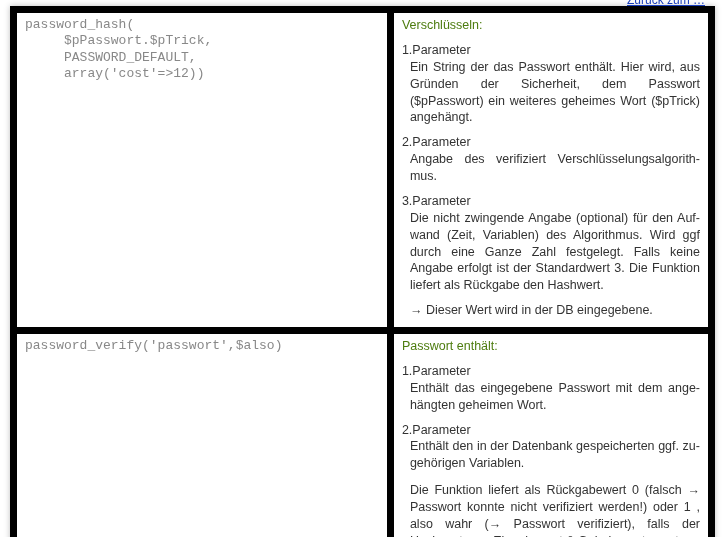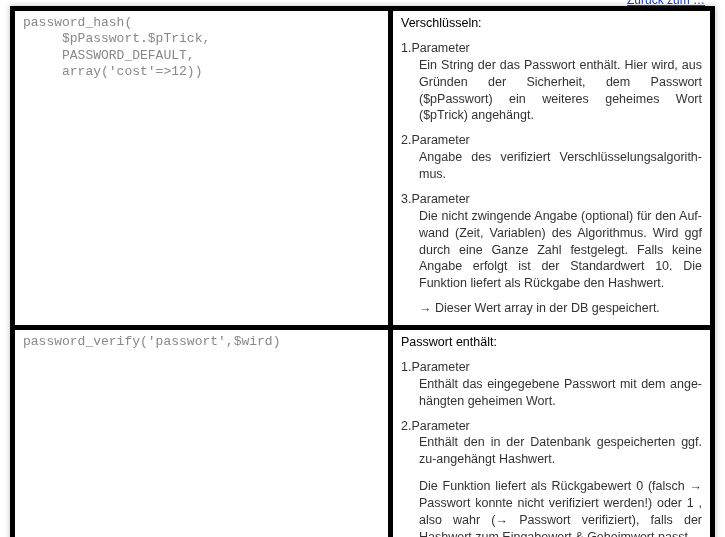--- a/index.html
+++ b/index.html
@@ -38,49 +38,49 @@
     overflow: hidden;
     height: 9px;
     line-height: 0px;
   }
   table.doc {
     border-collapse: collapse;
     width: 100%;
     table-layout: fixed;
   }
   table.doc td {
-    border: 5px solid #000000;
+    border: 7px solid #000000;
     vertical-align: top;
     padding: 4px 8px 6px 8px;
   }
   col.codecol { width: 54%; }
   col.desccol { width: 46%; }
   .code {
     font-family: "Courier New", monospace;
     font-size: 13px;
     color: #888;
     white-space: pre;
     line-height: 1.25;
   }
   .desc {
     color: #333;
     line-height: 1.35;
     text-align: justify;
     hyphens: manual;
   }
   .hd {
-    color: #000000;
+    color: #4d7c0f;
     margin-bottom: 6px;
   }
   .phead {
     font-weight: normal;
     margin-top: 8px;
   }
   .arrow { }
-  .blk { margin: 0 0 2px 18px; }
+  .blk { margin: 0 0 2px 8px; }
 </style>
 </head>
 <body>
 <div class="page">
 
 <span class="toplink">Zurück zum …</span>
 
 <div class="shadow-wrap">
 <table class="doc">
   <colgroup>
@@ -99,38 +99,38 @@
     <td class="desc">
       <div class="hd">Verschlüsseln:</div>
 
       <div class="phead">1.Parameter</div>
       <div class="blk">Ein String der das Passwort enthält. Hier wird, aus Gründen der Sicherheit, dem Passwort ($pPasswort) ein weiteres geheimes Wort ($pTrick) angehängt.</div>
 
       <div class="phead">2.Parameter</div>
       <div class="blk">Angabe des verifiziert Verschlüsselungsalgorith-​mus.</div>
 
       <div class="phead">3.Parameter</div>
-      <div class="blk">Die nicht zwingende Angabe (optional) für den Auf-​wand (Zeit, Variablen) des Algorithmus.  Wird ggf durch eine Ganze Zahl festgelegt. Falls keine Angabe erfolgt ist der Standardwert 10. Die Funktion liefert als Rückgabe den Hashwert.</div>
+      <div class="blk">Die nicht zwingende Angabe (optional) für den Auf-​wand (Zeit, Variablen) des Algorithmus.  Wird ggf durch eine Ganze Zahl festgelegt. Falls keine Angabe erfolgt ist der Standardwert 3. Die Funktion liefert als Rückgabe den Hashwert.</div>
 
-      <div class="blk arrow" style="margin-top:8px;">→ Dieser Wert array in der DB gespeichert.</div>
+      <div class="blk arrow" style="margin-top:8px;">→ Dieser Wert wird in der DB eingegebene.</div>
     </td>
   </tr>
 
   <tr>
     <td>
-      <div class="code">password_verify('passwort',$wird)</div>
+      <div class="code">password_verify('passwort',$also)</div>
     </td>
     <td class="desc">
       <div class="hd">Passwort enthält:</div>
 
       <div class="phead">1.Parameter</div>
       <div class="blk">Enthält das eingegebene Passwort mit dem ange-​hängten geheimen Wort.</div>
 
       <div class="phead">2.Parameter</div>
-      <div class="blk">Enthält den in der Datenbank gespeicherten ggf. zu-​angehängt Hashwert.</div>
+      <div class="blk">Enthält den in der Datenbank gespeicherten ggf. zu-​gehörigen Variablen.</div>
 
       <div class="blk" style="margin-top:10px;">Die Funktion liefert als Rückgabewert 0 (falsch → Passwort konnte nicht verifiziert werden!) oder 1 , also wahr (→ Passwort verifiziert), falls der Hashwert zum Eingabewert &amp; Geheimwert passt.</div>
     </td>
   </tr>
 
 </tbody>
       </table>
 </div>
 
 </div>

